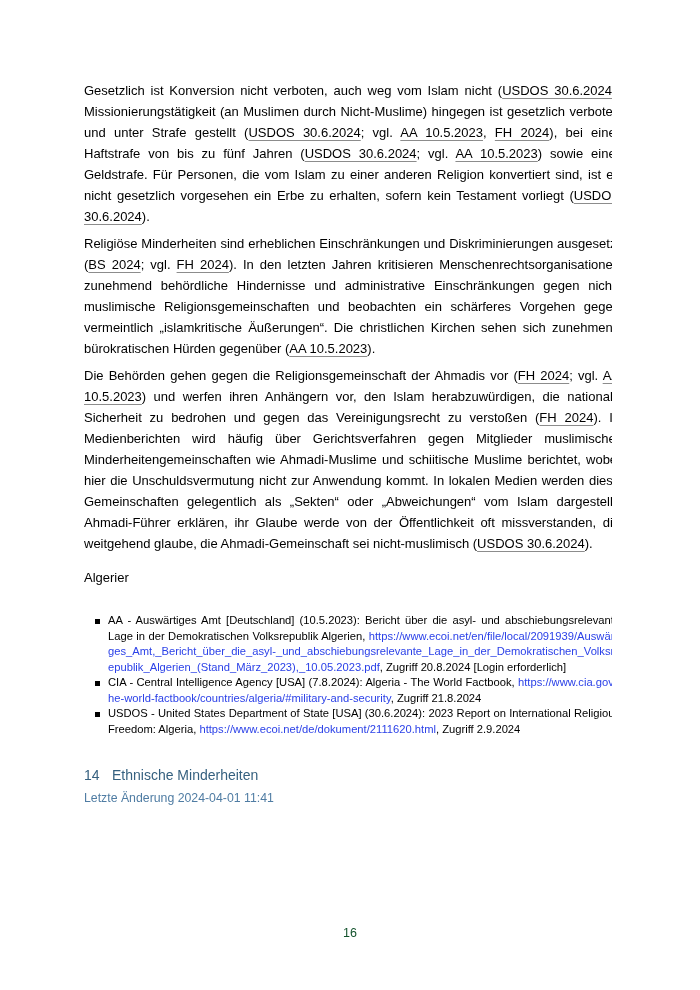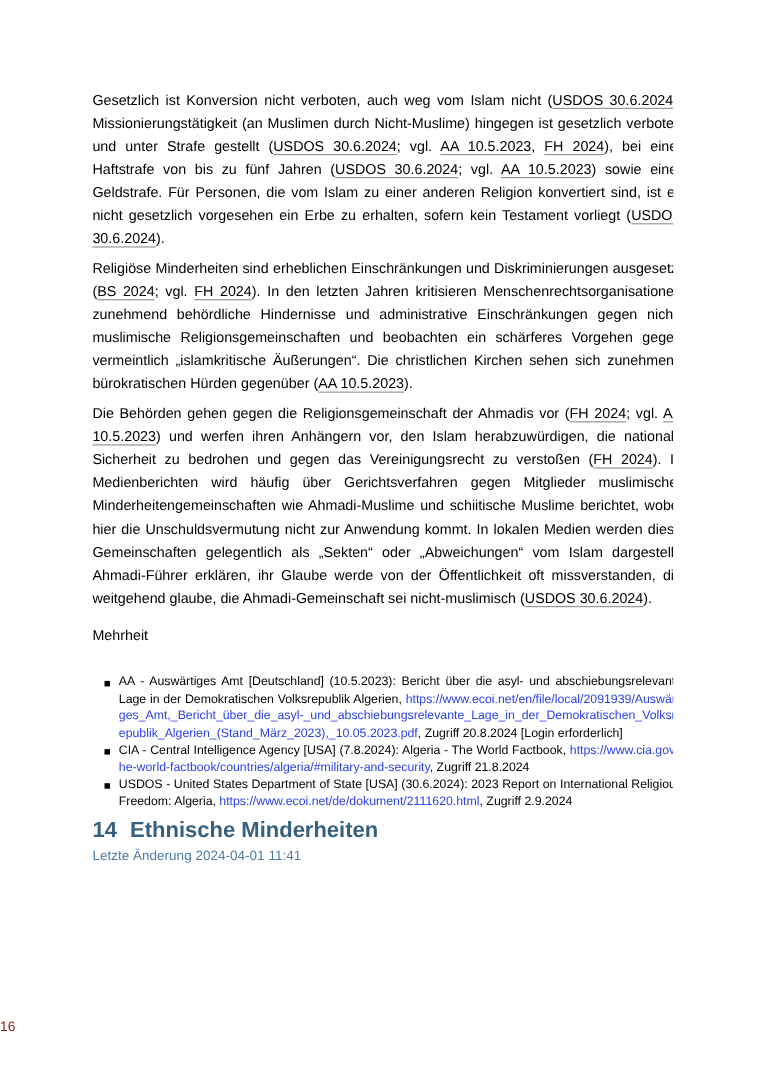--- a/index.html
+++ b/index.html
@@ -26,48 +26,48 @@
   a.ref {
     color:inherit; text-decoration:underline;
     text-decoration-color:#8c8c8c; text-decoration-thickness:1px;
     text-underline-offset:2.5px; cursor:pointer;
   }
   a.link {
     color:var(--link-blue,#2b41e8); text-decoration:none;
     word-break:break-all; cursor:pointer;
   }
   h2.section-heading {
-    margin:9px 0 0 0; font-size:20px; font-weight:bold;
+    margin:29px 0 0 0; font-size:14px; font-weight:normal;
     color:var(--heading-blue,#35607f); line-height:18px;
   }
   h2.section-heading .sec-num { display:inline-block; min-width:16px; margin-right:12px; }
   .section-meta {
     margin:5px 0 0 0; font-size:12.3px; line-height:18px;
     color:var(--meta-blue,#4f7ca3);
   }
   .section-pars { margin-top:11px; }
   p.continued { text-align-last:justify; }
   .footer {
     position:absolute; left:0; top:926px; width:700px;
-    text-align:left; font-size:12.5px; color:#7f1d1d;
+    text-align:center; font-size:12.5px; color:#14532d;
   }
 </style>
 </head>
 <body>
 
 <div class="page">
   <div class="content">
 
     <section id="body-paragraphs">
         <p class="body-par">Gesetzlich ist Konversion nicht verboten, auch weg vom Islam nicht (<a class="ref">USDOS 30.6.2024</a>). Missionierungstätigkeit (an Muslimen durch Nicht-Muslime) hingegen ist gesetzlich verboten und unter Strafe gestellt (<a class="ref">USDOS 30.6.2024</a>; vgl. <a class="ref">AA 10.5.2023</a>, <a class="ref">FH 2024</a>), bei einer Haftstrafe von bis zu fünf Jahren (<a class="ref">USDOS 30.6.2024</a>; vgl. <a class="ref">AA 10.5.2023</a>) sowie einer Geldstrafe. Für Personen, die vom Islam zu einer anderen Religion konvertiert sind, ist es nicht gesetzlich vorgesehen ein Erbe zu erhalten, sofern kein Testament vorliegt (<a class="ref">USDOS 30.6.2024</a>).</p>
         <p class="body-par">Religiöse Minderheiten sind erheblichen Einschränkungen und Diskriminierungen ausgesetzt (<a class="ref">BS 2024</a>; vgl. <a class="ref">FH 2024</a>). In den letzten Jahren kritisieren Menschenrechtsorganisationen zunehmend behördliche Hindernisse und administrative Einschränkungen gegen nicht-muslimische Religionsgemeinschaften und beobachten ein schärferes Vorgehen gegen vermeintlich „islamkritische Äußerungen“. Die christlichen Kirchen sehen sich zunehmend bürokratischen Hürden gegenüber (<a class="ref">AA 10.5.2023</a>).</p>
         <p class="body-par">Die Behörden gehen gegen die Religionsgemeinschaft der Ahmadis vor (<a class="ref">FH 2024</a>; vgl. <a class="ref">AA 10.5.2023</a>) und werfen ihren Anhängern vor, den Islam herabzuwürdigen, die nationale Sicherheit zu bedrohen und gegen das Vereinigungsrecht zu verstoßen (<a class="ref">FH 2024</a>). In Medienberichten wird häufig über Gerichtsverfahren gegen Mitglieder muslimischer Minderheitengemeinschaften wie Ahmadi-Muslime und schiitische Muslime berichtet, wobei hier die Unschuldsvermutung nicht zur Anwendung kommt. In lokalen Medien werden diese Gemeinschaften gelegentlich als „Sekten“ oder „Abweichungen“ vom Islam dargestellt. Ahmadi-Führer erklären, ihr Glaube werde von der Öffentlichkeit oft missverstanden, die weitgehend glaube, die Ahmadi-Gemeinschaft sei nicht-muslimisch (<a class="ref">USDOS 30.6.2024</a>).</p>
       </section>
 
-    <p class="sources-label">Mehrheit</p>
+    <p class="sources-label">Algerier</p>
 
     <ul class="sources" id="sources-list">
         <li><span class="bullet"></span>AA - Auswärtiges Amt [Deutschland] (10.5.2023): Bericht über die asyl- und abschiebungsrelevante Lage in der Demokratischen Volksrepublik Algerien, <a class="link">https://www.ecoi.net/en/file/local/2091939/Auswärtiges_Amt,_Bericht_über_die_asyl-_und_abschiebungsrelevante_Lage_in_der_Demokratischen_Volksrepublik_Algerien_(Stand_März_2023),_10.05.2023.pdf</a>, Zugriff 20.8.2024 [Login erforderlich]</li>
         <li><span class="bullet"></span>CIA - Central Intelligence Agency [USA] (7.8.2024): Algeria - The World Factbook, <a class="link">https://www.cia.gov/the-world-factbook/countries/algeria/#military-and-security</a>, Zugriff 21.8.2024</li>
         <li><span class="bullet"></span>USDOS - United States Department of State [USA] (30.6.2024): 2023 Report on International Religious Freedom: Algeria, <a class="link">https://www.ecoi.net/de/dokument/2111620.html</a>, Zugriff 2.9.2024</li>
       </ul>
 
     <h2 class="section-heading">
       <span class="sec-num">14</span><span>Ethnische Minderheiten</span>
     </h2>

